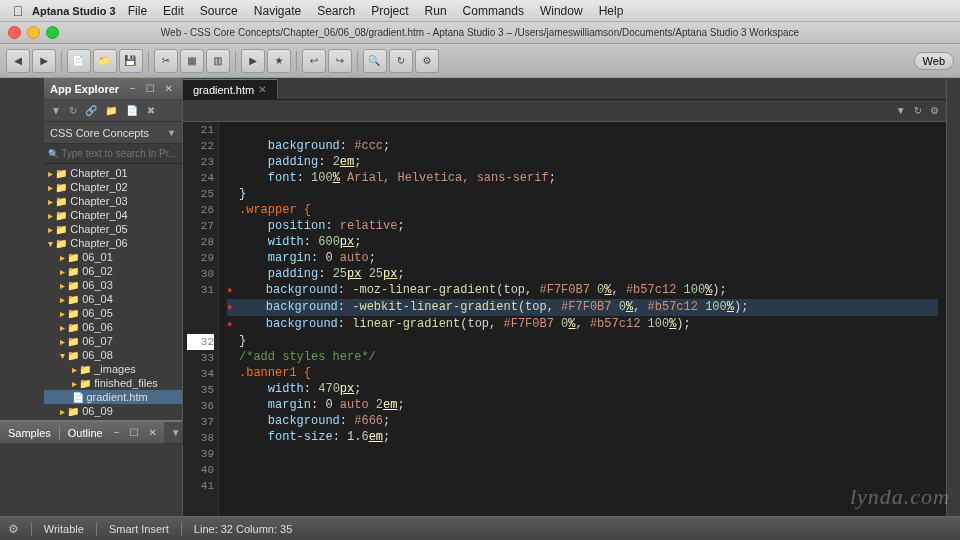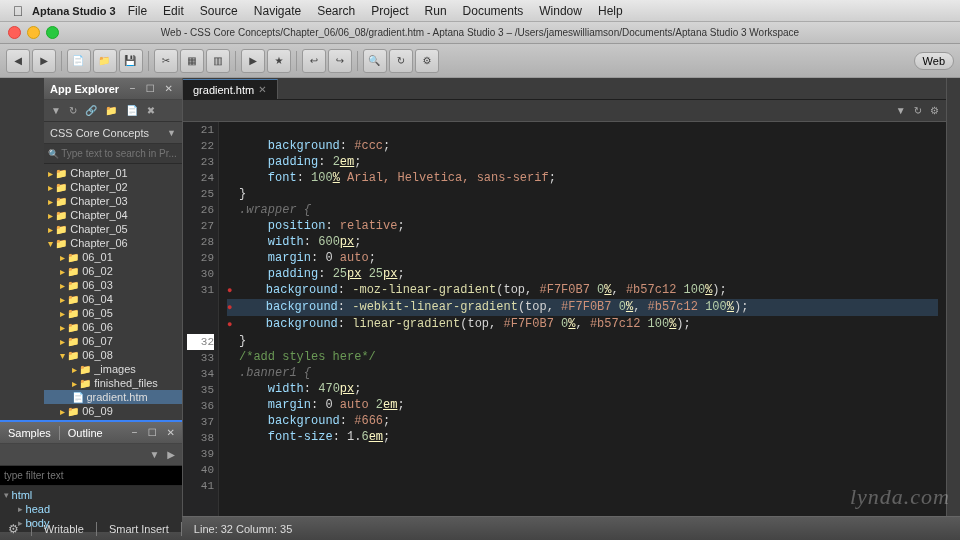--- a/index.html
+++ b/index.html
@@ -109,21 +109,21 @@
       display: flex; align-items: center; padding: 1px 0; cursor: pointer;
       color: #ccc; font-size: 11px;
     }
     .tree-item.selected { background: #4a6a8a; }
     .ti-icon { margin-right: 2px; font-size: 10px; }
     .ti-label { color: #ddd; }
     .folder-icon { color: #f0c040; }
     .file-icon { color: #8cb8e0; }
 
     
-    #bottom-left { display: flex; flex-direction: column; border-top: 2px solid #3b82f6; }
+    #bottom-left { display: flex; flex-direction: row; border-top: 2px solid #737373; }
 
     .samples-header {
       height: 22px; background: linear-gradient(to bottom, #6a6a6a, #555);
       display: flex; align-items: center; padding: 0 4px; border-bottom: 1px solid #444; gap: 4px;
     }
     .samples-tab { color: #fff; font-size: 11px; cursor: pointer; padding: 0 4px; }
     .samples-sep { width: 1px; height: 14px; background: #888; }
 
     .samples-toolbar {
       height: 22px; background: #4a4a4a; display: flex; align-items: center;
@@ -187,21 +187,21 @@
       flex: 1; overflow: auto; padding: 16px 8px; background: #1e1e1e; color: #d4d4d4;
     }
     .code-line { display: block; line-height: 16px; white-space: pre; }
     .code-line.selected-line { background: #2a3a4a; }
 
     
     .s-prop { color: #9cdcfe; }
     .s-val { color: #ce9178; }
     .s-num { color: #b5cea8; }
     .s-unit { color: #fef9c3; text-decoration: underline; }
-    .s-selector { color: #737373; font-style: italic; }
+    .s-selector { color: #f97316; }
     .s-comment { color: #6a9955; }
     .s-punc { color: #d4d4d4; }
     .s-hash { color: #ce9178; }
     .s-func { color: #dcdcaa; }
     .s-orange { color: #ce9178; }
 
     
     .gutter-icon { color: #cc3333; font-size: 9px; display: inline-block; width: 10px; }
 
     
@@ -235,21 +235,21 @@
 <div id="menubar">
   <span class="menu-apple"></span>
   <span class="app-name">Aptana Studio 3</span>
   <span class="menu-item">File</span>
   <span class="menu-item">Edit</span>
   <span class="menu-item">Source</span>
   <span class="menu-item">Navigate</span>
   <span class="menu-item">Search</span>
   <span class="menu-item">Project</span>
   <span class="menu-item">Run</span>
-  <span class="menu-item">Documents</span>
+  <span class="menu-item">Commands</span>
   <span class="menu-item">Window</span>
   <span class="menu-item">Help</span>
 </div>
 
 <div id="titlebar">
   <div class="window-controls">
     <div class="wc wc-close"></div>
     <div class="wc wc-min"></div>
     <div class="wc wc-max"></div>
   </div>

